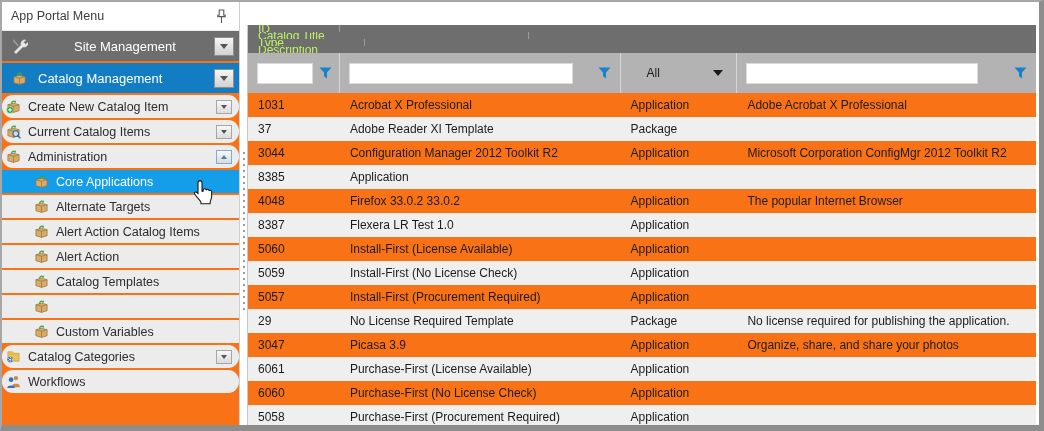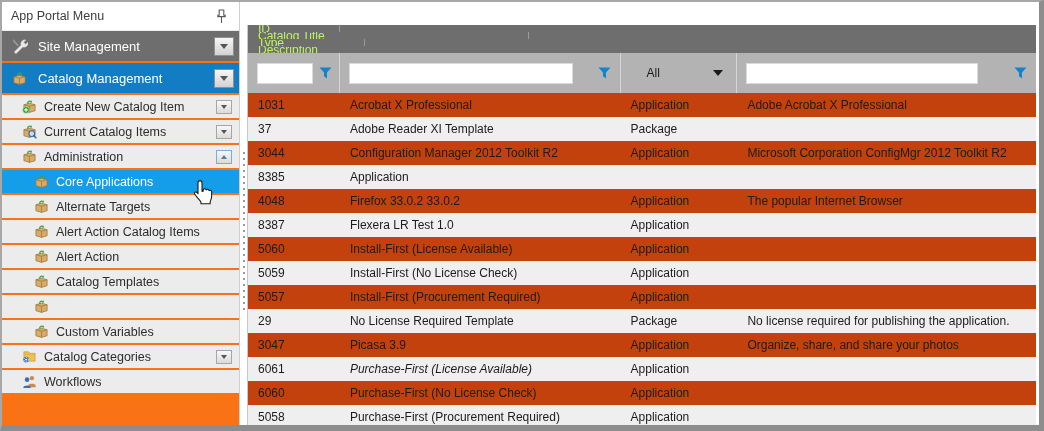--- a/index.html
+++ b/index.html
@@ -22,30 +22,30 @@
 
   
   .sidebar{flex:0 0 238px;width:238px;background:#f97316;border-right:1px solid #cfcfcf;
     display:flex;flex-direction:column;overflow:hidden;}
   .sidebar-title{height:29px;flex:0 0 29px;display:flex;align-items:center;justify-content:space-between;
     padding:0 12px 0 9px;color:#3c3c3c;font-size:12.5px;border-bottom:1px solid #ececec;background:#fff;}
   .pin{display:flex;align-items:center;cursor:pointer;}
 
   .group{height:30px;flex:0 0 30px;margin-bottom:2px;display:flex;align-items:center;
     color:#fff;padding:0 5px 0 8px;font-size:13px;cursor:pointer;}
-  .group.dark{background:var(--header-gray);}
+  .group.dark{background:var(--header-gray);gap:36px;}
   .group.blue{background:var(--group-blue);}
   .g-icon{width:19px;height:19px;margin-right:9px;display:flex;align-items:center;justify-content:center;}
   .g-label{flex:1;}
   .g-btn{width:20px;height:19px;background:linear-gradient(#f6f6f6,#d2d2d2);
     border:1px solid #8f8f8f;display:flex;align-items:center;justify-content:center;cursor:pointer;}
 
   .item{height:23px;flex:0 0 23px;margin-bottom:2px;background:#ececec;display:flex;align-items:center;
     padding-right:7px;font-size:12.5px;color:#2c2c2c;cursor:pointer;}
-  .item.lvl1{padding-left:19px;}
+  .item.lvl1{padding-left:3px;border-radius:11px;}
   .item.lvl2{padding-left:31px;}
   .item.selected{background:var(--selected-blue);color:#fff;}
   .i-icon{width:16px;height:16px;flex:0 0 16px;margin-right:7px;display:flex;align-items:center;justify-content:center;}
   .i-label{flex:1;white-space:nowrap;overflow:hidden;}
   .i-btn{width:16px;height:14px;background:linear-gradient(#f8f8f8,#dbdbdb);
     border:1px solid #a6a6a6;display:flex;align-items:center;justify-content:center;cursor:pointer;}
   .i-btn.up{border-color:#77aede;}
 
   .caret-down{width:0;height:0;border-left:4px solid transparent;border-right:4px solid transparent;border-top:5px solid #555;}
   .caret-down.small{border-left-width:3px;border-right-width:3px;border-top-width:4px;}
@@ -67,21 +67,21 @@
   .f-cell{display:flex;align-items:center;justify-content:space-between;
     padding:0 9px 0 9px;border-right:1px solid #d6d6d6;}
   .f-cell:last-child{border-right:none;}
   input.filter{height:21px;border:1px solid #dadada;background:#fff;font:12px "Liberation Sans",sans-serif;
     padding:0 4px;outline:none;}
   .funnel{display:flex;align-items:center;cursor:pointer;margin-left:6px;}
   .type-filter{display:flex;align-items:center;justify-content:space-between;width:100%;
     padding-left:17px;padding-right:4px;color:#1c1c1c;cursor:pointer;}
   .type-caret{width:0;height:0;border-left:5px solid transparent;border-right:5px solid transparent;border-top:6px solid #1a1a1a;}
 
-  .row{display:flex;height:24px;background:#c2410c;cursor:pointer;}
+  .row{display:flex;height:24px;background:#f97316;cursor:pointer;}
   .row.alt{background:var(--row-alt);}
   .cell{display:flex;align-items:center;padding-left:10px;white-space:nowrap;overflow:hidden;}
 
   
   .cursor{position:absolute;left:188px;top:176px;width:26px;height:30px;pointer-events:none;z-index:20;}
 </style>
 </head>
 <body>
 
 <div class="frame">
@@ -385,21 +385,21 @@
             <div class="cell" style="width: 299px;">No license required for publishing the application.</div>
           </div>
           <div class="row">
             <div class="cell" style="width: 92px;">3047</div>
             <div class="cell" style="width: 281px;">Picasa 3.9</div>
             <div class="cell" style="width: 117px;">Application</div>
             <div class="cell" style="width: 299px;">Organize, share, and share your photos</div>
           </div>
           <div class="row alt">
             <div class="cell" style="width: 92px;">6061</div>
-            <div class="cell" style="width: 281px; font-style: italic;">Purchase-First (License Available)</div>
+            <div class="cell" style="width: 281px;">Purchase-First (License Available)</div>
             <div class="cell" style="width: 117px;">Application</div>
             <div class="cell" style="width: 299px;"></div>
           </div>
           <div class="row">
             <div class="cell" style="width: 92px;">6060</div>
             <div class="cell" style="width: 281px;">Purchase-First (No License Check)</div>
             <div class="cell" style="width: 117px;">Application</div>
             <div class="cell" style="width: 299px;"></div>
           </div>
           <div class="row alt">

